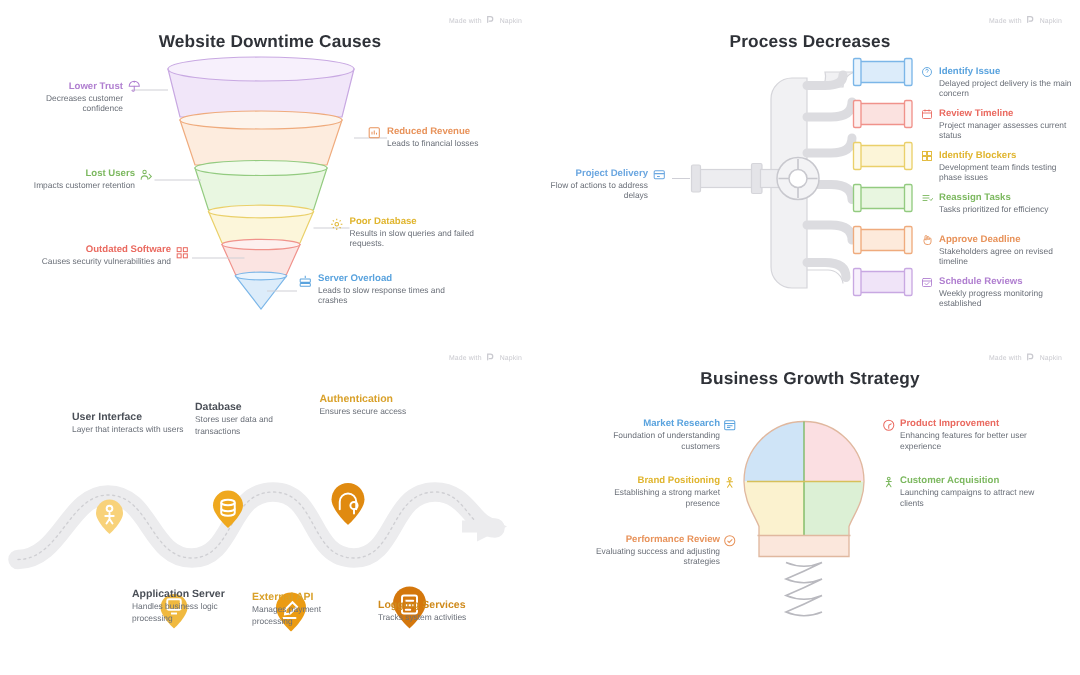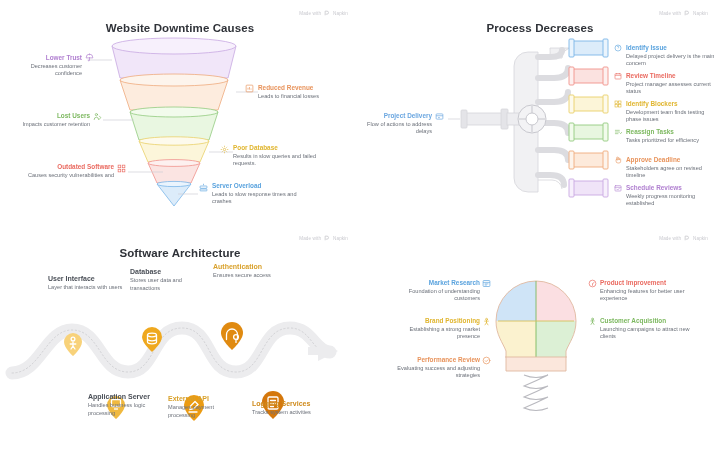--- a/index.html
+++ b/index.html
@@ -290,21 +290,20 @@
   <div class="panel">
     <div class="watermark">
       <span>Made with</span>
       <span class="wm-logo">
         <svg width="6" height="6" viewBox="0 0 16 16">
             <path d="M3 13V3h5a4 4 0 0 1 0 8H6" fill="none" stroke="#c9c9cf" stroke-width="2.2" stroke-linecap="round"></path>
           </svg>
       </span>
       <span>Napkin</span>
     </div>
-    <div class="panel-title">Software Architecture</div>
 
     <svg width="360" height="225" style="position:absolute;top:0;left:0">
       <defs>
         <marker id="roadArrow" markerWidth="6" markerHeight="6" refX="0" refY="3" orient="auto">
           <path d="M0 0 L6 3 L0 6 z" fill="#ececee"></path>
         </marker>
       </defs>
 
       <path d="M10 375 C 10 375, 10 375, 10 375" fill="none"></path>
       <path d="M12 373 C 40 373, 46 330, 72 330 C 100 330, 100 372, 128 372 C 156 372, 152 328, 182 328 C 212 328, 206 372, 236 372 C 264 372, 260 328, 290 328 C 312 328, 315 352, 330 352" transform="translate(0,-225)" fill="none" stroke="#ececee" stroke-width="13" stroke-linecap="round"></path>
@@ -384,20 +383,21 @@
   <div class="panel">
     <div class="watermark">
       <span>Made with</span>
       <span class="wm-logo">
         <svg width="6" height="6" viewBox="0 0 16 16">
             <path d="M3 13V3h5a4 4 0 0 1 0 8H6" fill="none" stroke="#c9c9cf" stroke-width="2.2" stroke-linecap="round"></path>
           </svg>
       </span>
       <span>Napkin</span>
     </div>
+    <div class="panel-title">Business Growth Strategy</div>
 
     <svg width="360" height="225" style="position:absolute;top:0;left:0">
       <defs>
         <clipPath id="bulbClip">
           <path d="M176 56 a40 40 0 0 1 40 40 c0 14 -7 22 -10 30 l0 20 l-60 0 l0 -20 c-3 -8 -10 -16 -10 -30 a40 40 0 0 1 40 -40 z"></path>
         </clipPath>
       </defs>
 
       <g clip-path="url(#bulbClip)">
         <rect x="130" y="50" width="46" height="46" fill="#cfe4f7"></rect>

